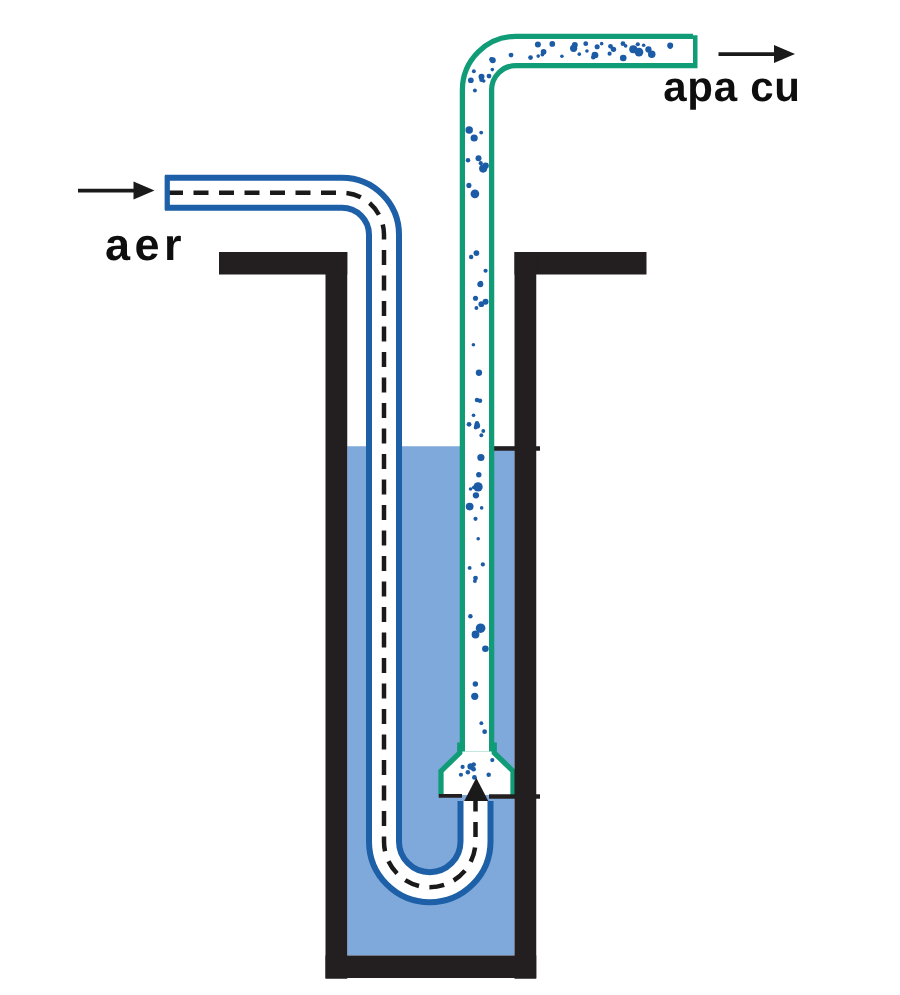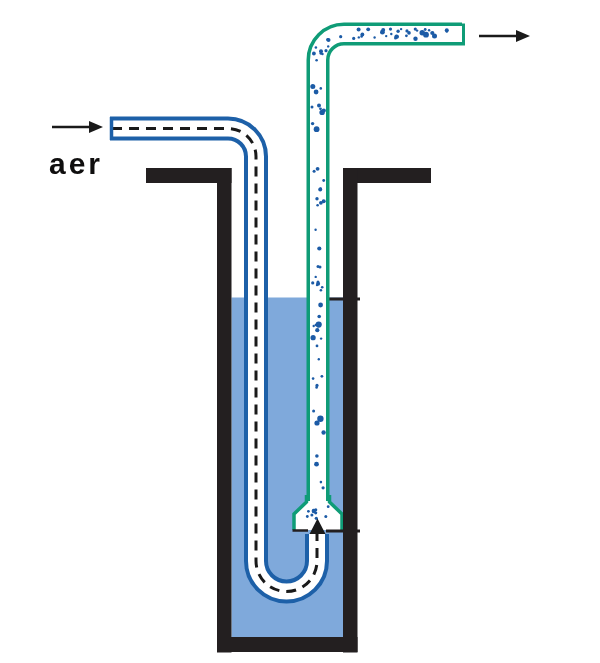--- a/index.html
+++ b/index.html
@@ -26,21 +26,21 @@
   .s-flow    { stroke: var(--flow-line); fill: none; }
   .s-wall    { stroke: var(--wall); fill: none; }
 
   .label {
     position: absolute;
     color: #0f0e0e;
     font-weight: bold;
     white-space: nowrap;
   }
   .label-air {
-    left: 49px; top: 147px;
+    left: 70px; top: 147px;
     font-size: 30px; letter-spacing: 3px;
   }
   .label-outlet {
     left: 417px; top: 42px; width: 142px;
     font-size: 28px; line-height: 32px;
     letter-spacing: 0.5px; text-align: center;
     white-space: normal;
   }
 </style>
 </head>
@@ -199,14 +199,15 @@
     </g>
     <g>
       <path class="s-flow" stroke-width="2.5" d="M 479,36 H 518"></path>
       <polygon class="f-arrow" points="530,36 516,30 516,42"></polygon>
     </g>
   </svg>
 
   <div class="label label-air">aer</div>
 
   <div class="label label-outlet">
+    <div>apa cu</div>
   </div>
 </div>
 
 </body></html>

